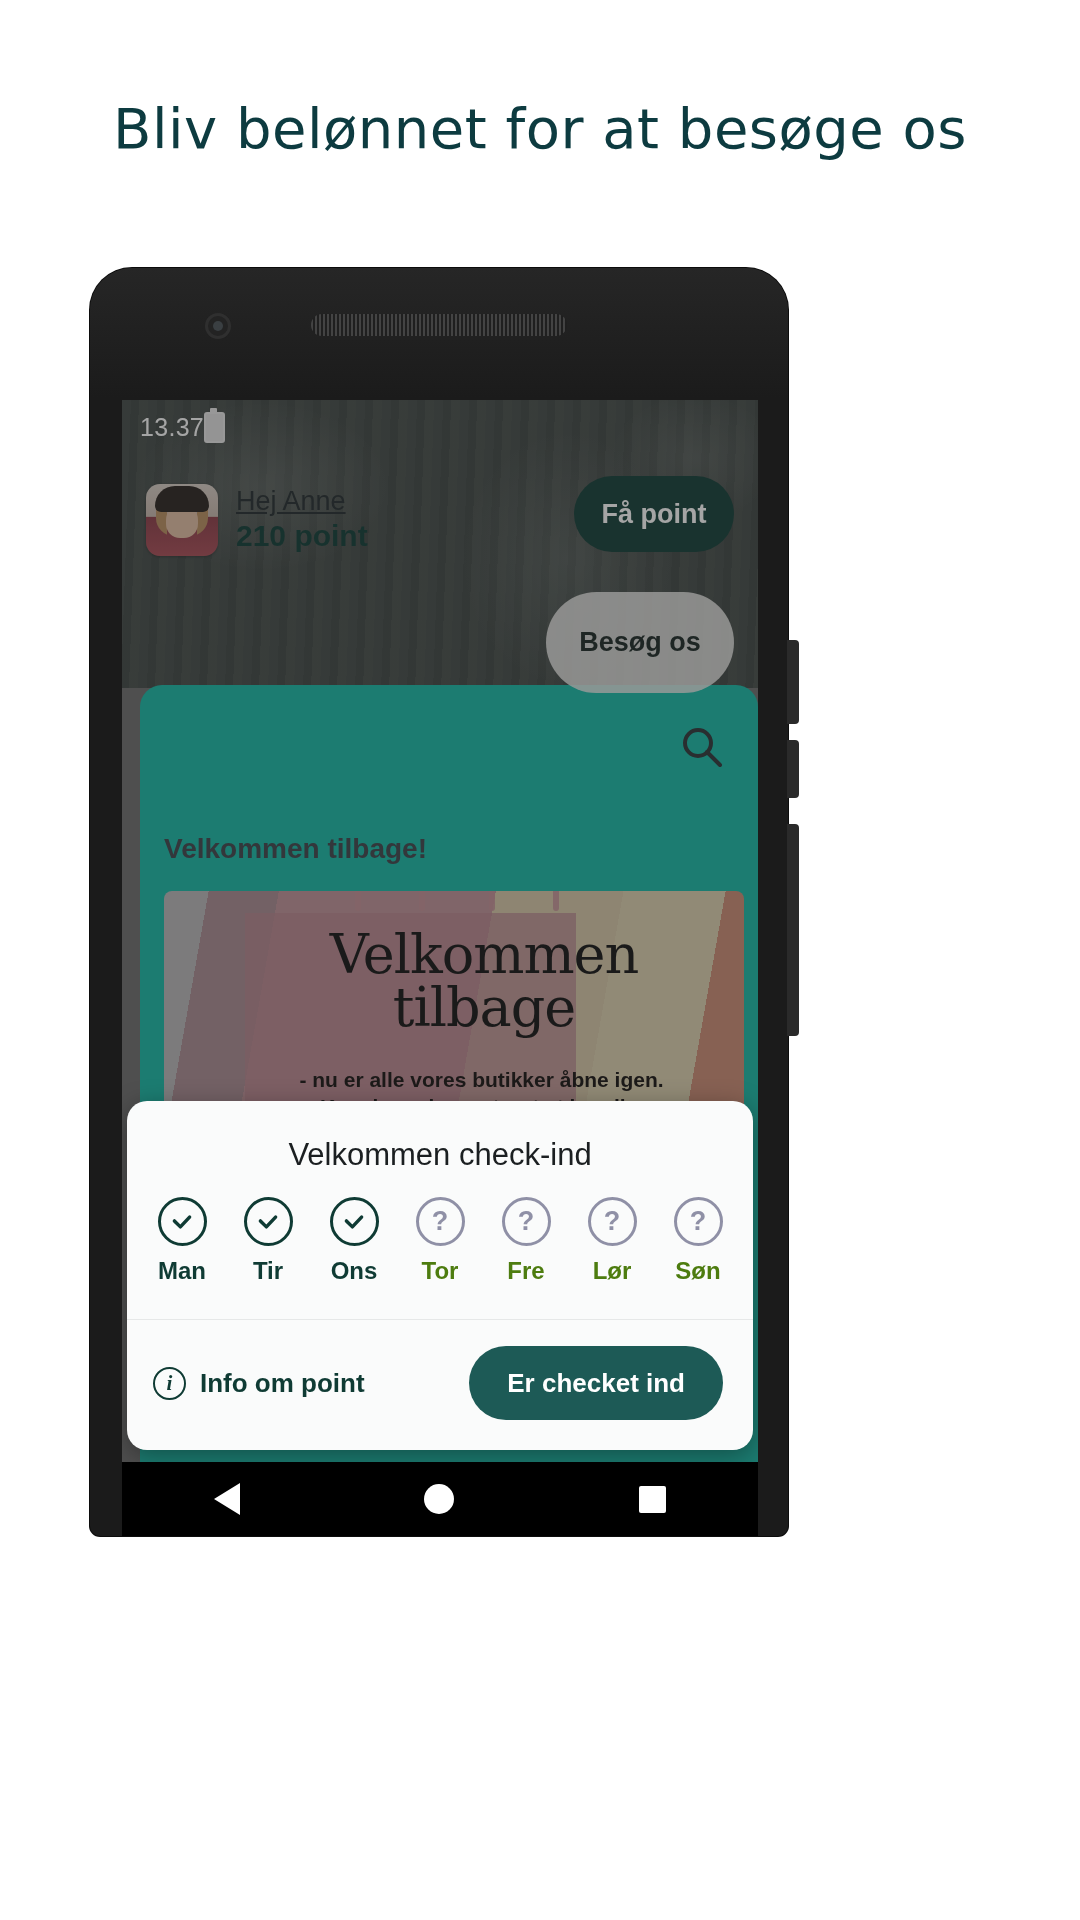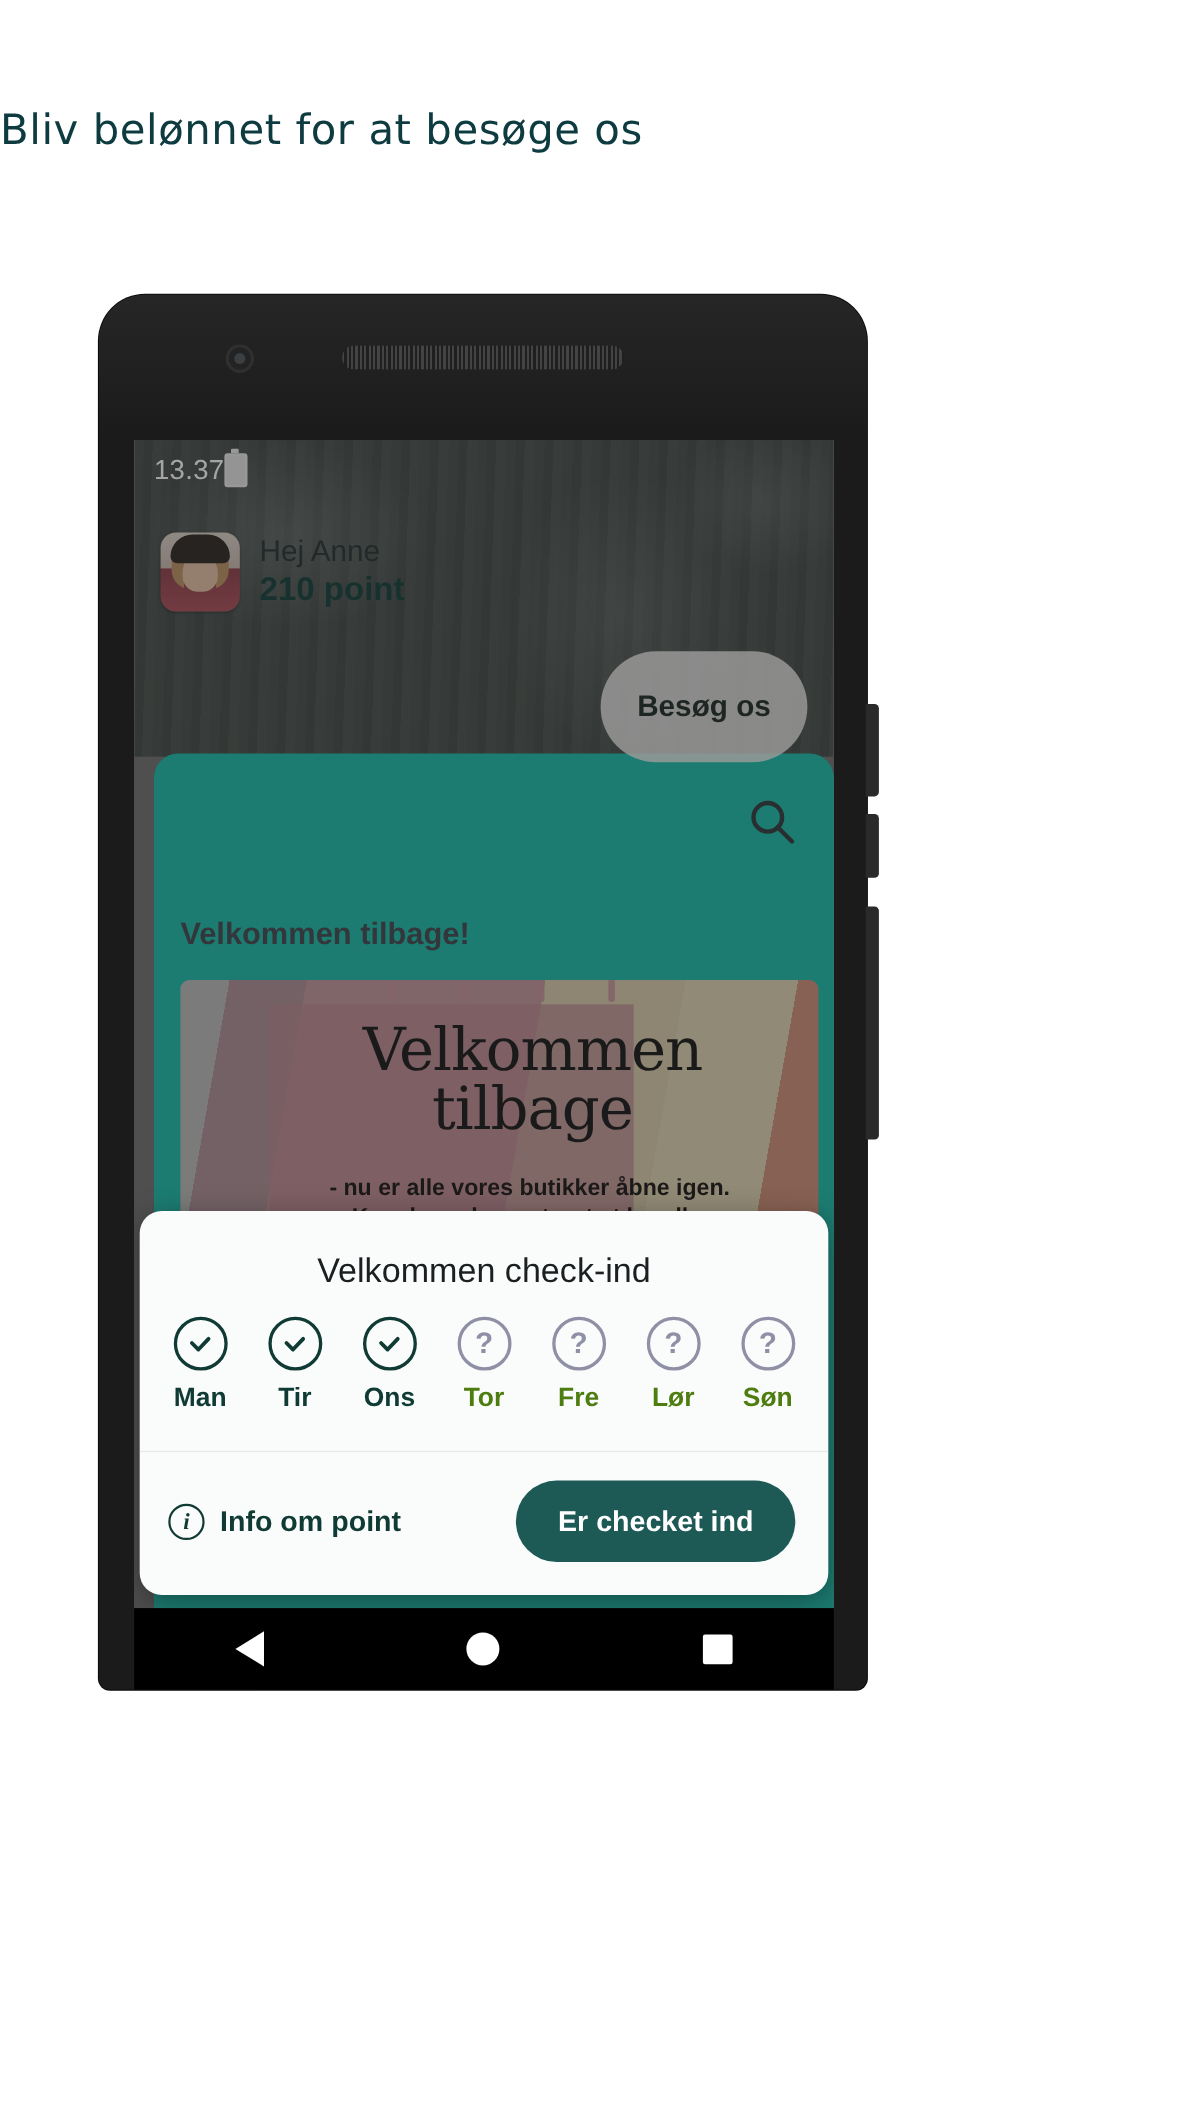--- a/index.html
+++ b/index.html
@@ -9,21 +9,22 @@
     font-family:"Liberation Sans", sans-serif;
     overflow:hidden;
     position:relative;
   }
 
   
   .headline{
     position:absolute;
     left:0;right:0;
     top:96px;
-    font-size:38px;
+    text-align:center;
+    font-size:56px;
     font-weight:400;
     letter-spacing:0.5px;
     color:#0d3b40;
     font-family:"DejaVu Sans", sans-serif;
   }
 
   
   .device{
     position:absolute;
     left:90px;
@@ -142,21 +143,21 @@
   .avatar .face{
     position:absolute;left:20px;top:20px;width:32px;height:34px;
     background:#e2bda2;border-radius:16px 16px 14px 14px;
   }
   .avatar .hair{
     position:absolute;left:10px;top:18px;width:52px;height:34px;
     background:linear-gradient(90deg,#b98d5d 0 22%,transparent 22% 78%,#b98d5d 78% 100%);
     border-radius:0 0 18px 18px;
   }
   .user-text{margin-left:18px;}
-  .greet{font-size:27px;color:#20292b;line-height:1.18;}
+  .greet{font-size:27px;color:#20292b;line-height:1.18;text-decoration:underline;}
   .points{font-size:30px;color:#0c3a33;font-weight:bold;line-height:1.18;}
 
   .pill{
     border-radius:999px;
     display:flex;align-items:center;justify-content:center;
     font-weight:bold;
   }
   .btn-get-points{
     position:absolute;right:24px;top:76px;
     width:160px;height:76px;
@@ -328,20 +329,21 @@
       <div class="avatar">
         <div class="hair"></div>
         <div class="face"></div>
         <div class="hat"></div>
       </div>
       <div class="user-text">
         <div class="greet">Hej Anne</div>
         <div class="points">210 point</div>
       </div>
     </div>
+    <div class="pill btn-get-points">Få point</div>
 
     <div class="pill btn-visit">Besøg os</div>
 
     <div class="content">
       <div class="search-icon">
         <svg viewBox="0 0 44 44" width="44" height="44">
           <circle cx="18" cy="18" r="13" fill="none" stroke="#2a3336" stroke-width="4"></circle>
           <line x1="27" y1="27" x2="40" y2="40" stroke="#2a3336" stroke-width="4" stroke-linecap="round"></line>
         </svg>
       </div>

